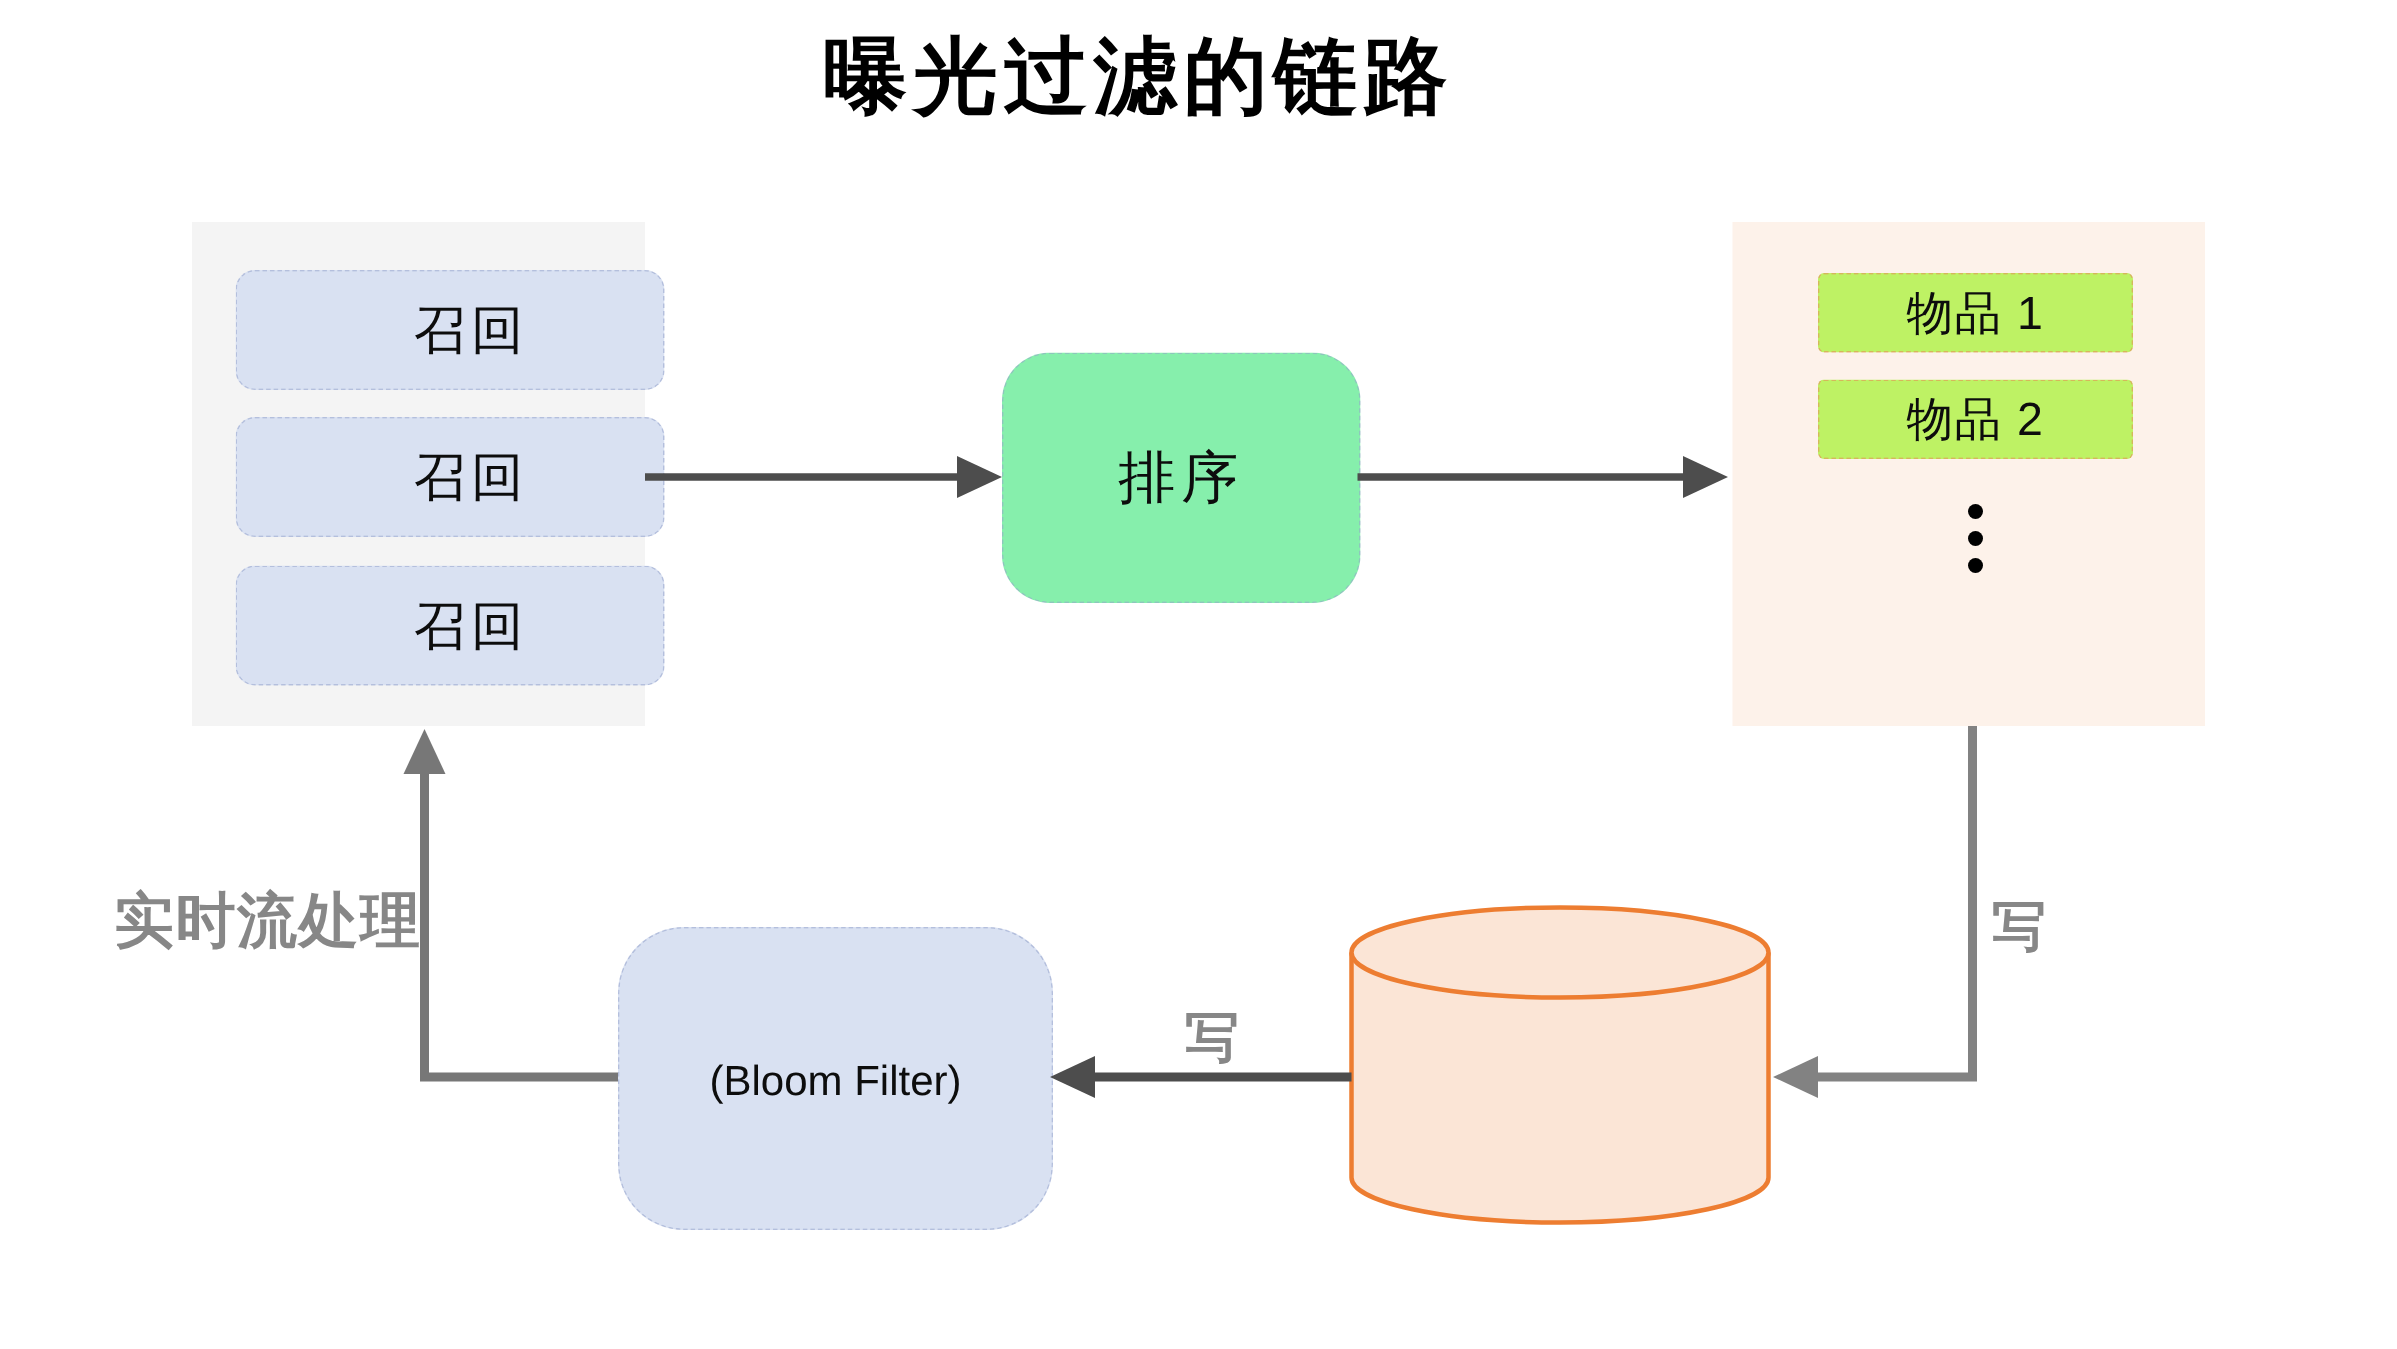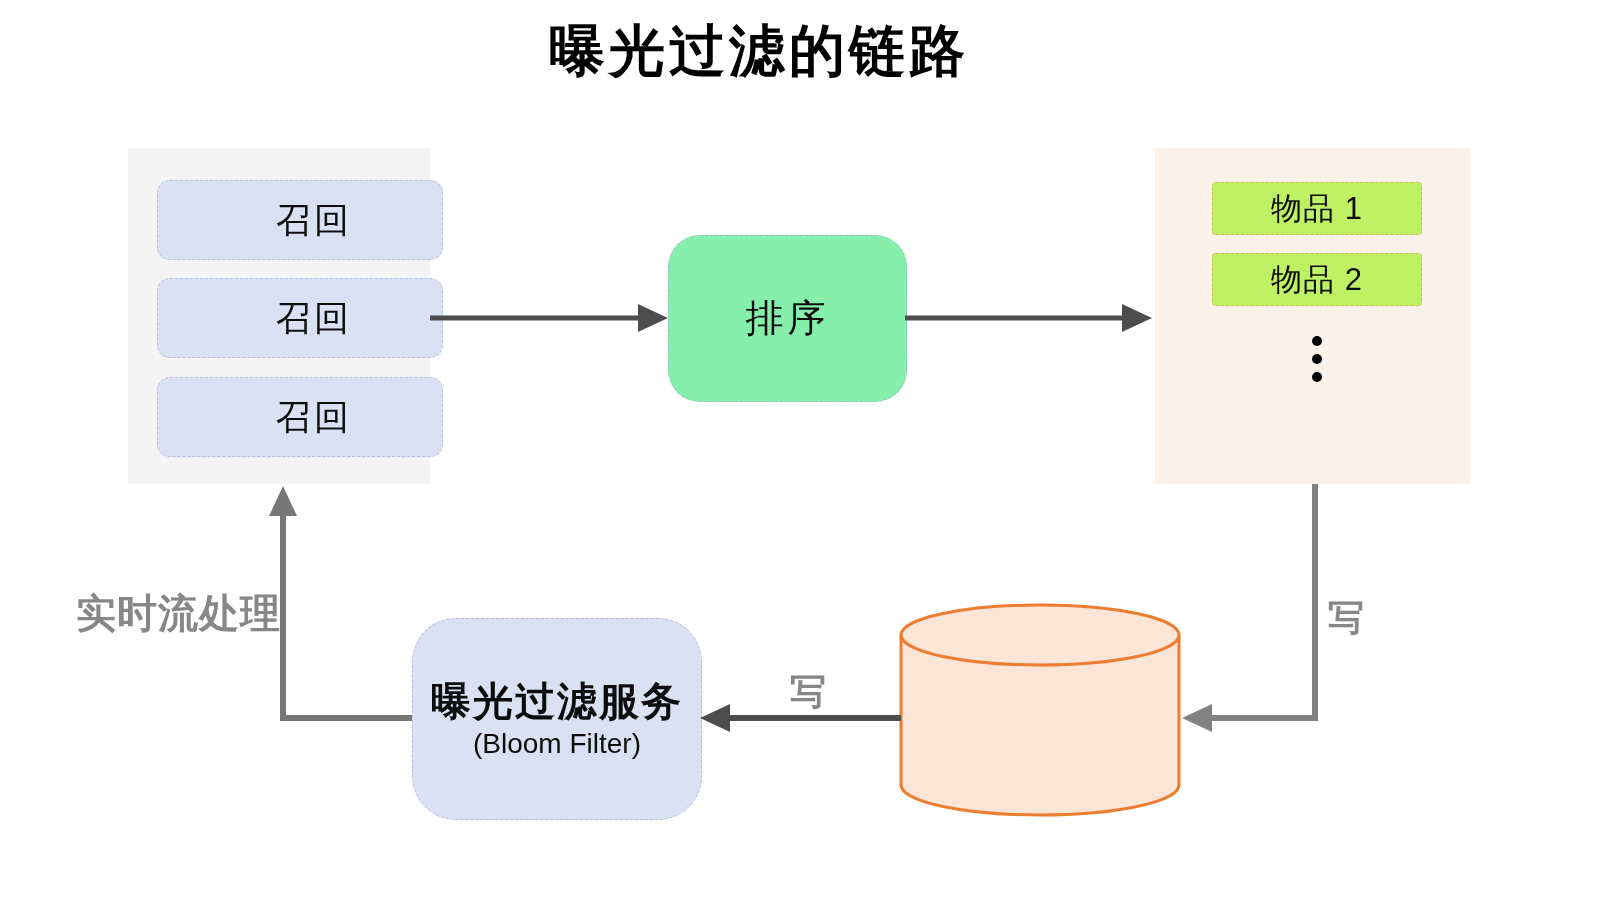--- a/index.html
+++ b/index.html
@@ -86,21 +86,20 @@
     <div class="item-box item-1">物品 1</div>
     <div class="item-box item-2">物品 2</div>
     <div class="dots">
       <span></span>
         <span></span>
         <span></span>
     </div>
   </div>
 
   <div class="bloom-box">
-    <div class="l1">曝光过滤服务</div>
     <div class="l2">(Bloom Filter)</div>
   </div>
 
   <svg class="layer" width="1598" height="899" viewBox="0 0 1598 899">
     <path d="M 901 635 L 901 785 A 139 30 0 0 0 1179 785 L 1179 635" fill="#fbe5d6" stroke="#ed7d31" stroke-width="3"></path>
     <ellipse cx="1040" cy="635" rx="139" ry="30" fill="#fbe5d6" stroke="#ed7d31" stroke-width="3"></ellipse>
   </svg>
 
   <svg class="layer" width="1598" height="899" viewBox="0 0 1598 899">
 

